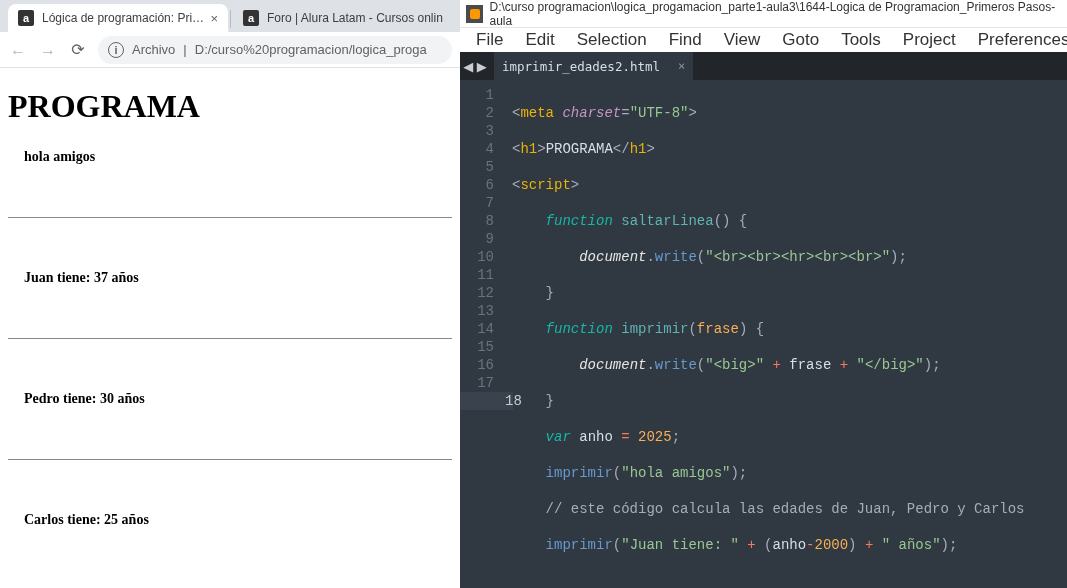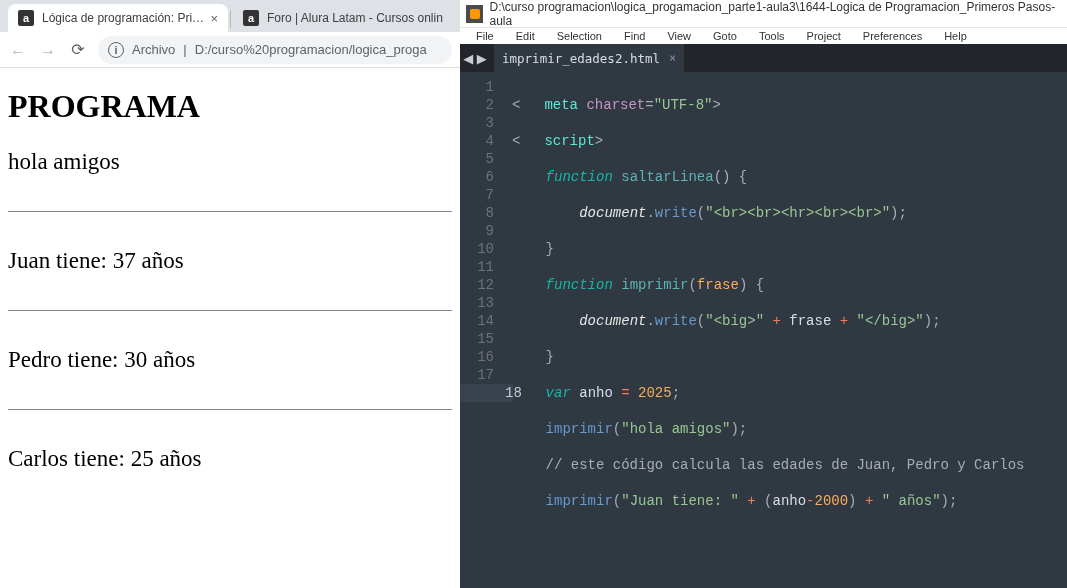--- a/index.html
+++ b/index.html
@@ -25,50 +25,50 @@
   .tab-sep { width:1px; height:18px; background:#b7bbc1; margin:0 2px 4px; }
 
   .chrome-bar { height: 36px; background:#fff; border-bottom:1px solid #e0e0e0; display:flex; align-items:center; padding:0 8px; gap:10px; }
   .nav-icon { color:#5f6368; font-size:16px; display:inline-flex; align-items:center; justify-content:center; width:20px; }
   .nav-icon.dim { color:#b0b3b8; }
   .addr { flex:1; display:flex; align-items:center; gap:8px; background:#f1f3f4; border-radius:14px; height:28px; padding:0 10px; font-size:13px; color:#5f6368; overflow:hidden; white-space:nowrap; }
   .addr-info { display:inline-flex; align-items:center; justify-content:center; width:16px; height:16px; border:1.5px solid #5f6368; border-radius:50%; font-size:11px; font-weight:bold; }
 
   .page { padding: 10px 8px; font-family: "Times New Roman", serif; color:#000; }
   .page h1 { font-size: 32px; font-weight: bold; margin: 10px 0 24px; }
-  .big-line { font-size: 23px; margin:0; }
+  .big-line { font-size: 14px; margin:16px;font-weight:bold; }
   .page hr { border:0; border-top:1px solid #888; margin:0; }
 
   
   .sublime { position:absolute; left:460px; top:0; width:607px; height:578px; background:#fff; display:flex; flex-direction:column; }
   .st-titlebar { height:28px; background:#fff; display:flex; align-items:center; padding:0 6px; font-size:12px; color:#333; gap:6px; border-bottom:1px solid #e5e5e5; }
   .st-appicon { width:18px; height:18px; background:#4b4b4b; display:inline-flex; align-items:center; justify-content:center; }
   .st-appicon::after { content:""; width:10px; height:10px; background:#ff9800; border-radius:2px; }
-  .st-menubar { height:24px; background:#fff; display:flex; align-items:center; padding:0 6px; gap:2px; font-size:11px; color:#333; }
+  .st-menubar { height:24px; background:#fff; display:flex; align-items:center; padding:0 6px; gap:2px; font-size:17px; color:#333; }
   .st-menubar span { padding:2px 10px; }
 
   .st-body { flex:1; background:#303841; position:relative; display:flex; flex-direction:column; }
   .st-sidebar-toggle { position:absolute; left:0; top:0; width:30px; height:28px; background:#22262a; display:flex; align-items:center; justify-content:center; color:#c9ccd1; font-size:13px; z-index:2; }
   .st-tabstrip { height:28px; background:#22262a; display:flex; align-items:stretch; padding-left:34px; }
-  .st-tab { background:#303841; color:#d8dee9; font-size:12.5px; display:flex; align-items:center; padding:0 8px; gap:1px; font-family:Consolas,monospace; }
+  .st-tab { background:#303841; color:#d8dee9; font-size:12.5px; display:flex; align-items:center; padding:0 8px; gap:10px; font-family:Consolas,monospace; }
   .st-tab .st-name { white-space:nowrap; }
   .st-tab .st-close { color:#8a919a; font-size:12px; margin-left:8px; }
 
   .editor { flex:1; display:flex; font-family:Consolas,"Courier New",monospace; font-size:14px; line-height:18px; }
   .gutter { width:42px; background:#303841; color:#6b727d; text-align:right; padding:6px 8px 0 0; user-select:none; }
   .gutter .ln { height:18px; }
   .gutter .ln.cur { background:#3a434d; color:#c7ccd4; margin-right:-8px; padding-right:8px;padding-left:45px; }
 
   .code { flex:1; padding:6px 0 0 6px; color:#d8dee9; white-space:pre; position:relative; }
   .code .row { height:18px; padding-left:4px; }
 
   
   .pun  { color:#a6acb9; }       
-  .tag  { color:#5eead4;margin-left:24px; }       
-  .attr { color:#c695c6; }       
+  .tag  { color:#eab308; }       
+  .attr { color:#c695c6;font-style:italic; }       
   .str  { color:#99c794; }       
   .kw   { color:#14b8a6; font-style:italic; }  
   .fn   { color:#5fb4b4; }       
   .call { color:#6699cc; }       
   .obj  { color:#e5e5e5; font-style:italic; }  
   .op   { color:#f97b58; }       
   .num  { color:#f9ae58;font-family:Liberation Mono, monospace; }       
   .cmt  { color:#a6acb9;margin-top:8px; }       
   .txt  { color:#d8dee9; }       
   .param{ color:#f9ae58; }
@@ -153,20 +153,21 @@
           <div class="ln">12</div>
         <div class="ln">13</div>
           <div class="ln">14</div>
           <div class="ln">15</div>
           <div class="ln">16</div>
         <div class="ln">17</div>
           <div class="ln cur">18</div>
       </div>
       <div class="code">
 <div class="row"><span class="pun">&lt;</span><span class="tag">meta</span> <span class="attr">charset</span><span class="pun">=</span><span class="str">"UTF-8"</span><span class="pun">&gt;</span></div>
+<div class="row"><span class="pun">&lt;</span><span class="tag">h1</span><span class="pun">&gt;</span><span class="txt">PROGRAMA</span><span class="pun">&lt;/</span><span class="tag">h1</span><span class="pun">&gt;</span></div>
 <div class="row"><span class="pun">&lt;</span><span class="tag">script</span><span class="pun">&gt;</span></div>
 <div class="row">    <span class="kw">function</span> <span class="fn">saltarLinea</span><span class="pun">() {</span></div>
 <div class="row">        <span class="obj">document</span><span class="pun">.</span><span class="call">write</span><span class="pun">(</span><span class="str">"&lt;br&gt;&lt;br&gt;&lt;hr&gt;&lt;br&gt;&lt;br&gt;"</span><span class="pun">);</span></div>
 <div class="row">    <span class="pun">}</span></div>
 <div class="row">    <span class="kw">function</span> <span class="fn">imprimir</span><span class="pun">(</span><span class="param">frase</span><span class="pun">) {</span></div>
 <div class="row">        <span class="obj">document</span><span class="pun">.</span><span class="call">write</span><span class="pun">(</span><span class="str">"&lt;big&gt;"</span> <span class="op">+</span> <span class="txt">frase</span> <span class="op">+</span> <span class="str">"&lt;/big&gt;"</span><span class="pun">);</span></div>
 <div class="row">    <span class="pun">}</span></div>
 <div class="row">    <span class="kw">var</span> <span class="txt">anho</span> <span class="op">=</span> <span class="num">2025</span><span class="pun">;</span></div>
 <div class="row">    <span class="call">imprimir</span><span class="pun">(</span><span class="str">"hola amigos"</span><span class="pun">);</span></div>
 <div class="row">    <span class="cmt">// este código calcula las edades de Juan, Pedro y Carlos</span></div>

